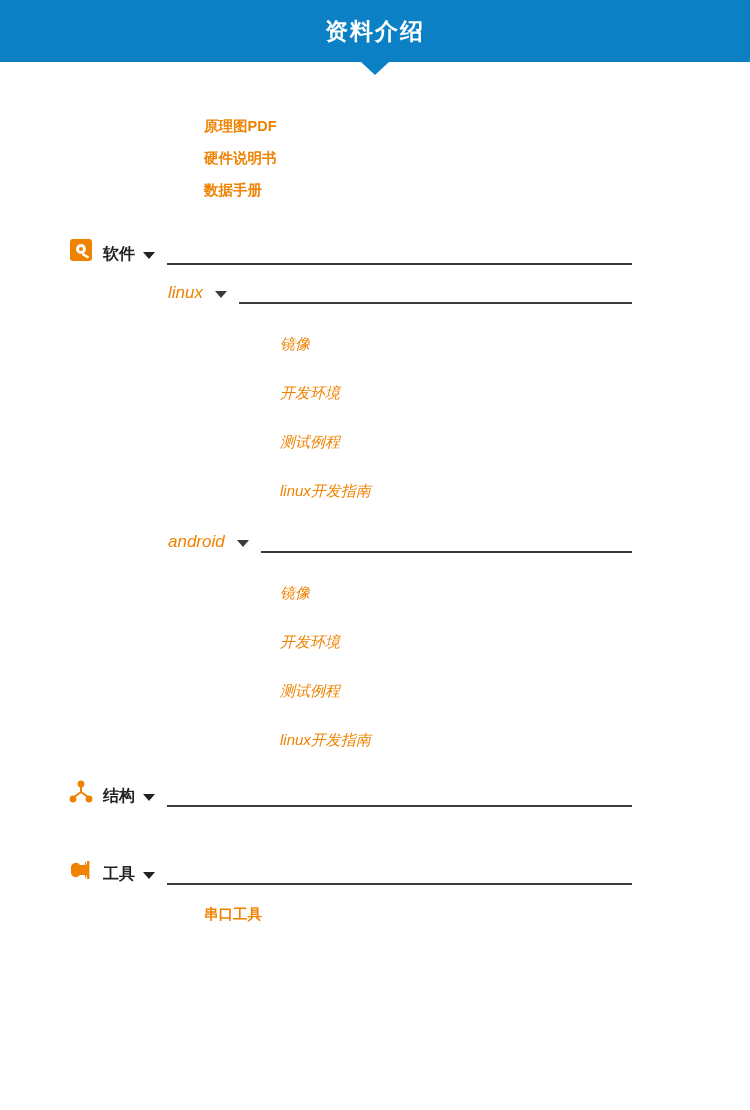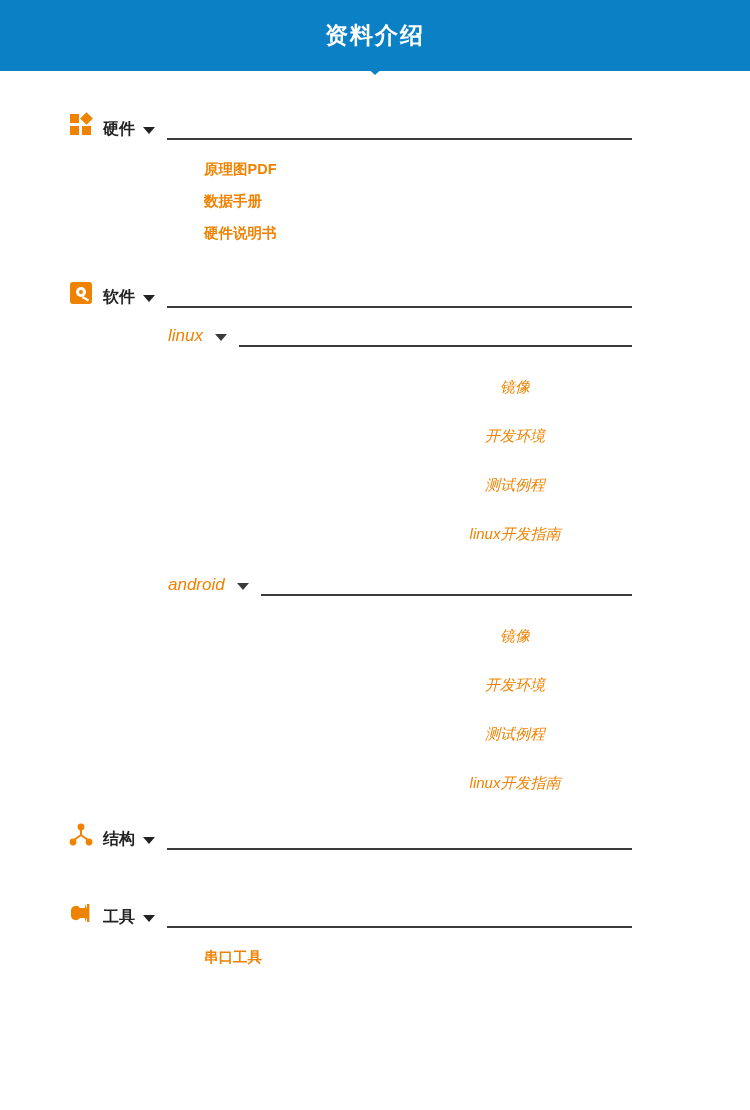--- a/index.html
+++ b/index.html
@@ -14,21 +14,21 @@
     width: 750px;
     height: 1110px;
     overflow: hidden;
     background: #ffffff;
   }
 
   
   .header {
     position: relative;
     width: 750px;
-    height: 71px;
+    height: 62px;
     background: #0b80c4;
     display: flex;
     align-items: center;
     justify-content: center;
   }
   .header-title {
     color: #ffffff;
     font-size: 23px;
     font-weight: bold;
     letter-spacing: 2px;
@@ -133,21 +133,20 @@
   }
   .group-rule {
     flex: 1 1 auto;
     height: 2px;
     background: #3b3b3b;
     margin-left: 12px;
     margin-bottom: 1px;
   }
   .sub-links {
     margin: 14px 0 0 280px;
-    text-align: center;
   }
   .sub-links .link {
     display: block;
     color: #ef8200;
     font-size: 15px;
     text-decoration: none;
     line-height: 49px;
     white-space: nowrap;
   }
 
@@ -161,37 +160,24 @@
 <div id="page">
 
   <div class="header">
     <div class="header-title">资料介绍</div>
   </div>
   <div class="header-arrow"></div>
 
   <div class="content">
 
     <div class="section">
-      <div class="sec-head">
-        <div class="sec-icon">
-          <svg viewBox="0 0 26 26" width="26" height="26" aria-hidden="true">
-            <rect x="2" y="2" width="9" height="9" fill="#ef8200"></rect>
-            <rect x="14" y="2" width="9" height="9" fill="#ef8200" transform="rotate(45 18.5 6.5)"></rect>
-            <rect x="2" y="14" width="9" height="9" fill="#ef8200"></rect>
-            <rect x="14" y="14" width="9" height="9" fill="#ef8200"></rect>
-          </svg>
-        </div>
-        <div class="sec-label">硬件</div>
-        <div class="caret"></div>
-        <div class="sec-rule"></div>
-      </div>
       <div class="links">
         <a class="link" href="#">原理图PDF</a>
+        <a class="link" href="#">硬件说明书</a>
         <a class="link" href="#">数据手册</a>
-        <a class="link" href="#">硬件说明书</a>
       </div>
     </div>
 
     <div class="sec-gap-md"></div>
 
     <div class="section">
       <div class="sec-head">
         <div class="sec-icon">
           <svg viewBox="0 0 26 26" width="26" height="26" aria-hidden="true">
             <rect x="2" y="2" width="22" height="22" rx="3" fill="#ef8200"></rect>

